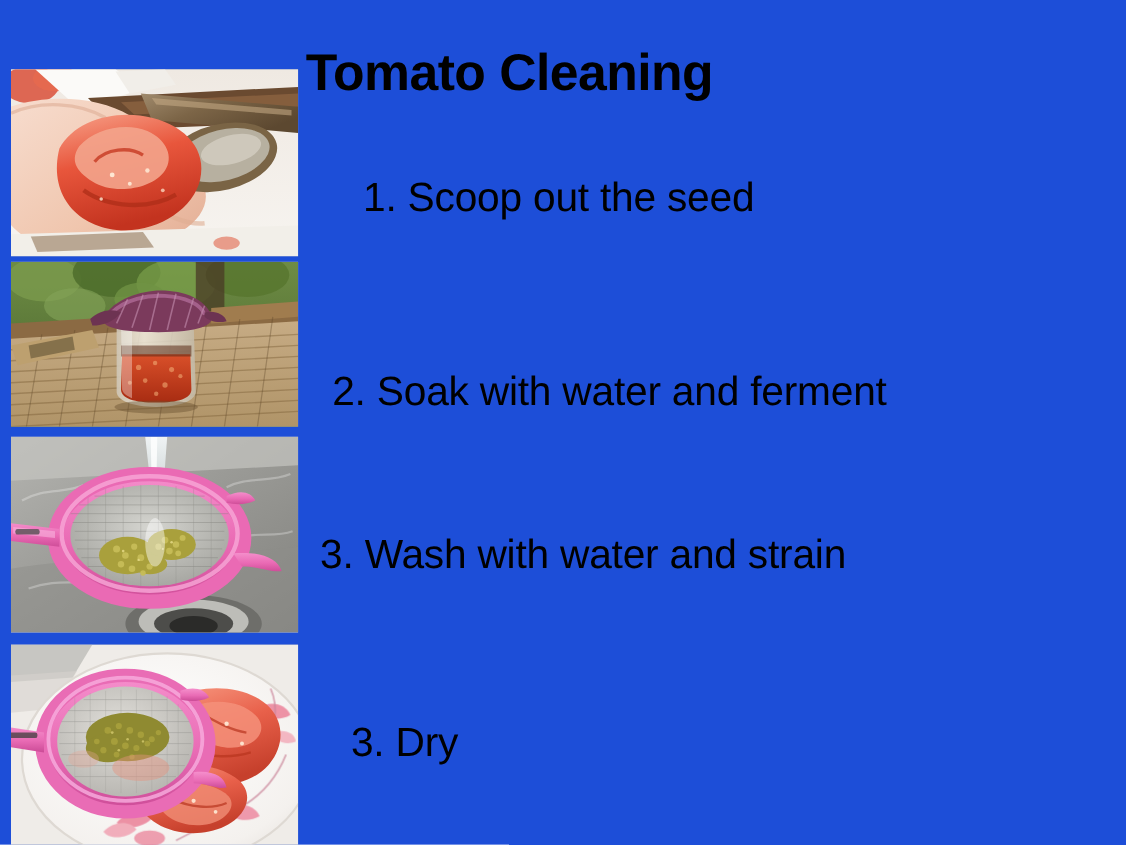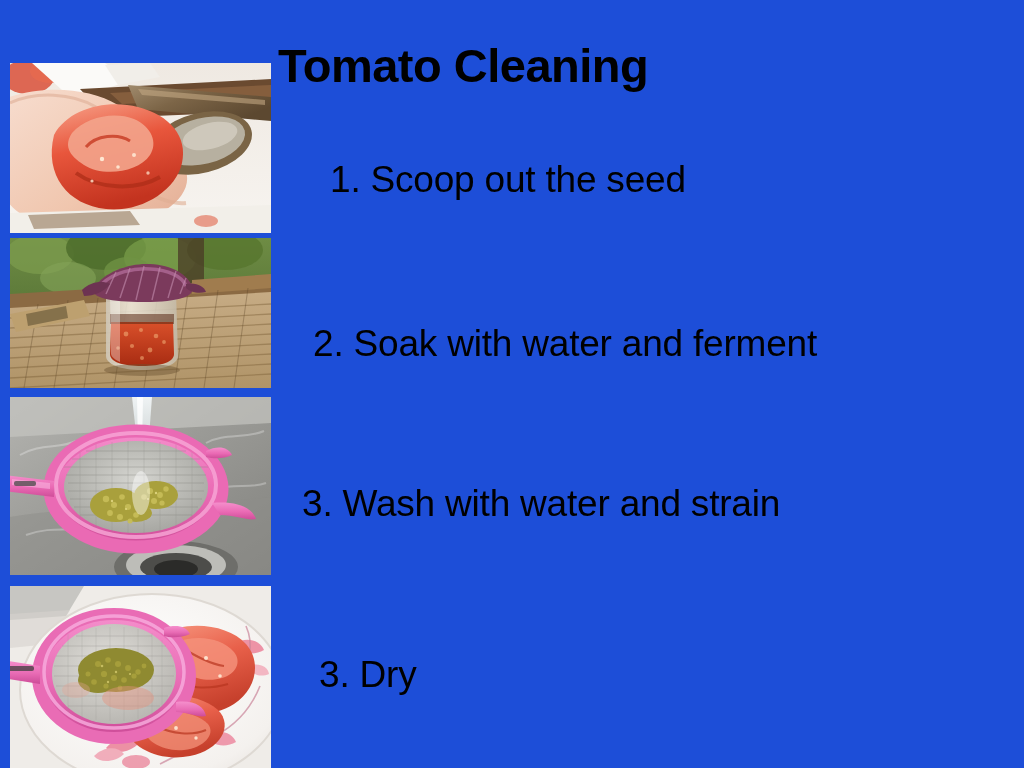--- a/index.html
+++ b/index.html
@@ -48,22 +48,22 @@
   }
   .step {
     position: absolute;
     font-size: 37px;
     line-height: 1.2;
     color: #000000;
     white-space: nowrap;
     letter-spacing: -0.2px;
   }
   .step-1 { left: 302px; top: 158px; margin-left: 28px; }
-  .step-2 { left: 302px; top: 322px; margin-left: 11px; }
-  .step-3 { left: 302px; top: 482px; }
+  .step-2 { left: 302px; top: 334px; }
+  .step-3 { left: 291px; top: 482px; }
   .step-4 { left: 319px; top: 653px; }
 
   
   .photo {
     position: absolute;
     overflow: hidden;
     background: #cccccc;
   }
   .photo-1 { left: 10px; top: 63px;  width: 261px; height: 170px; }
   .photo-2 { left: 10px; top: 238px; width: 261px; height: 150px; }

